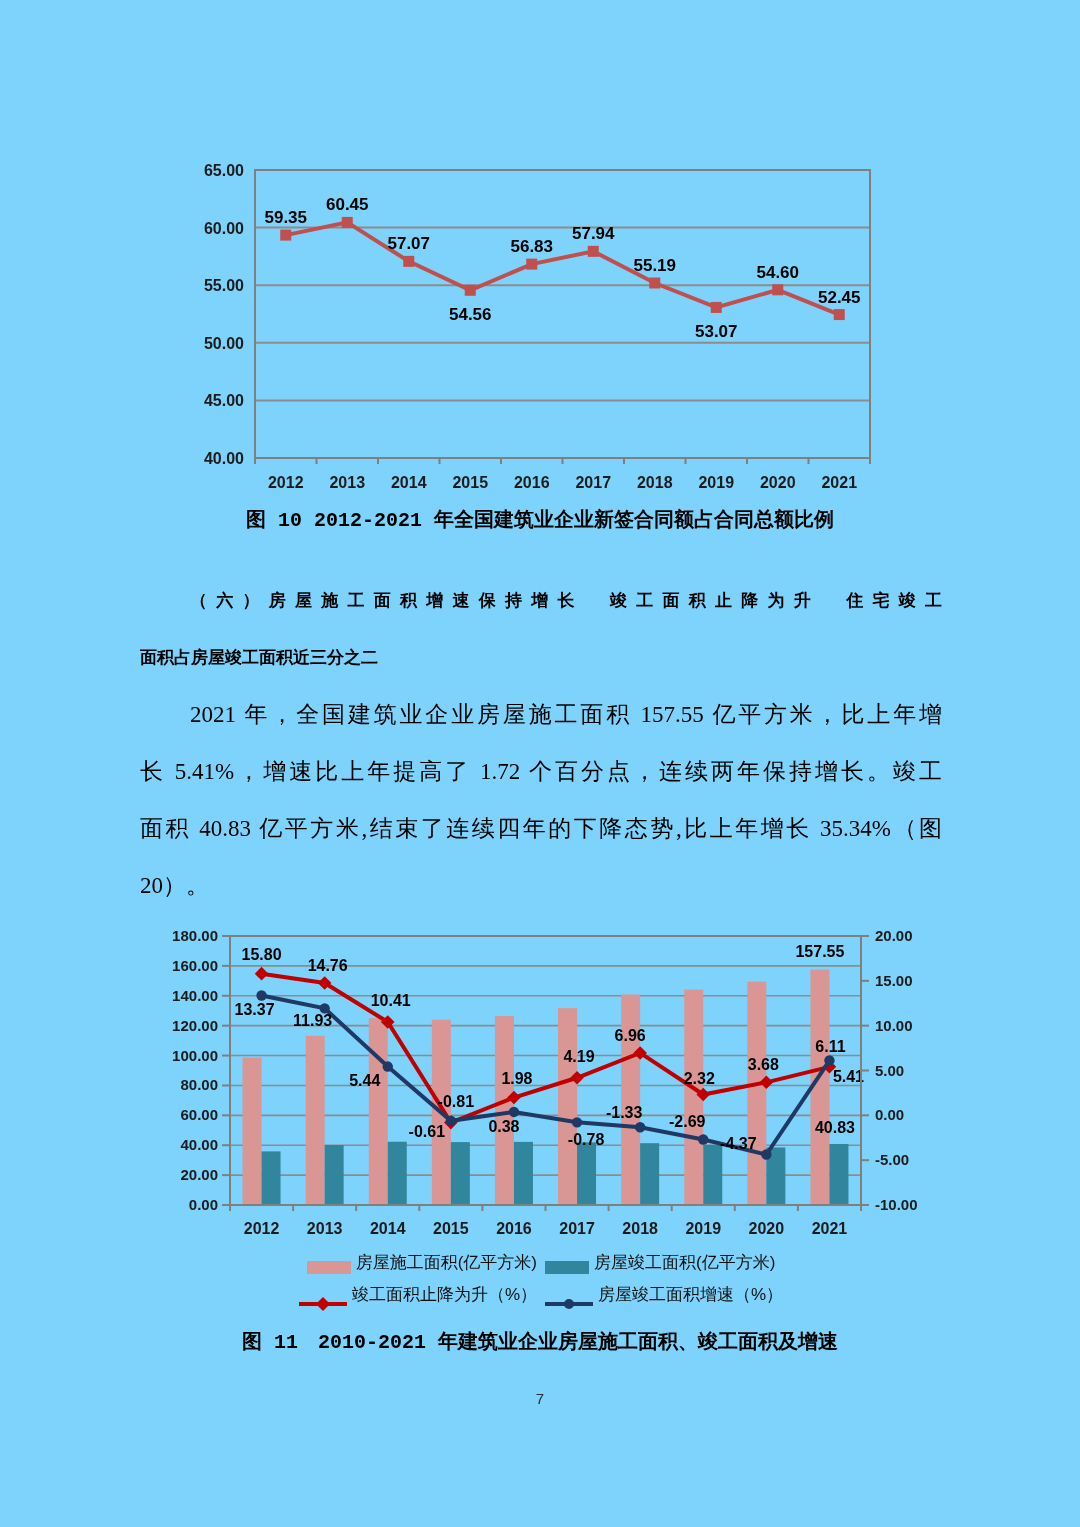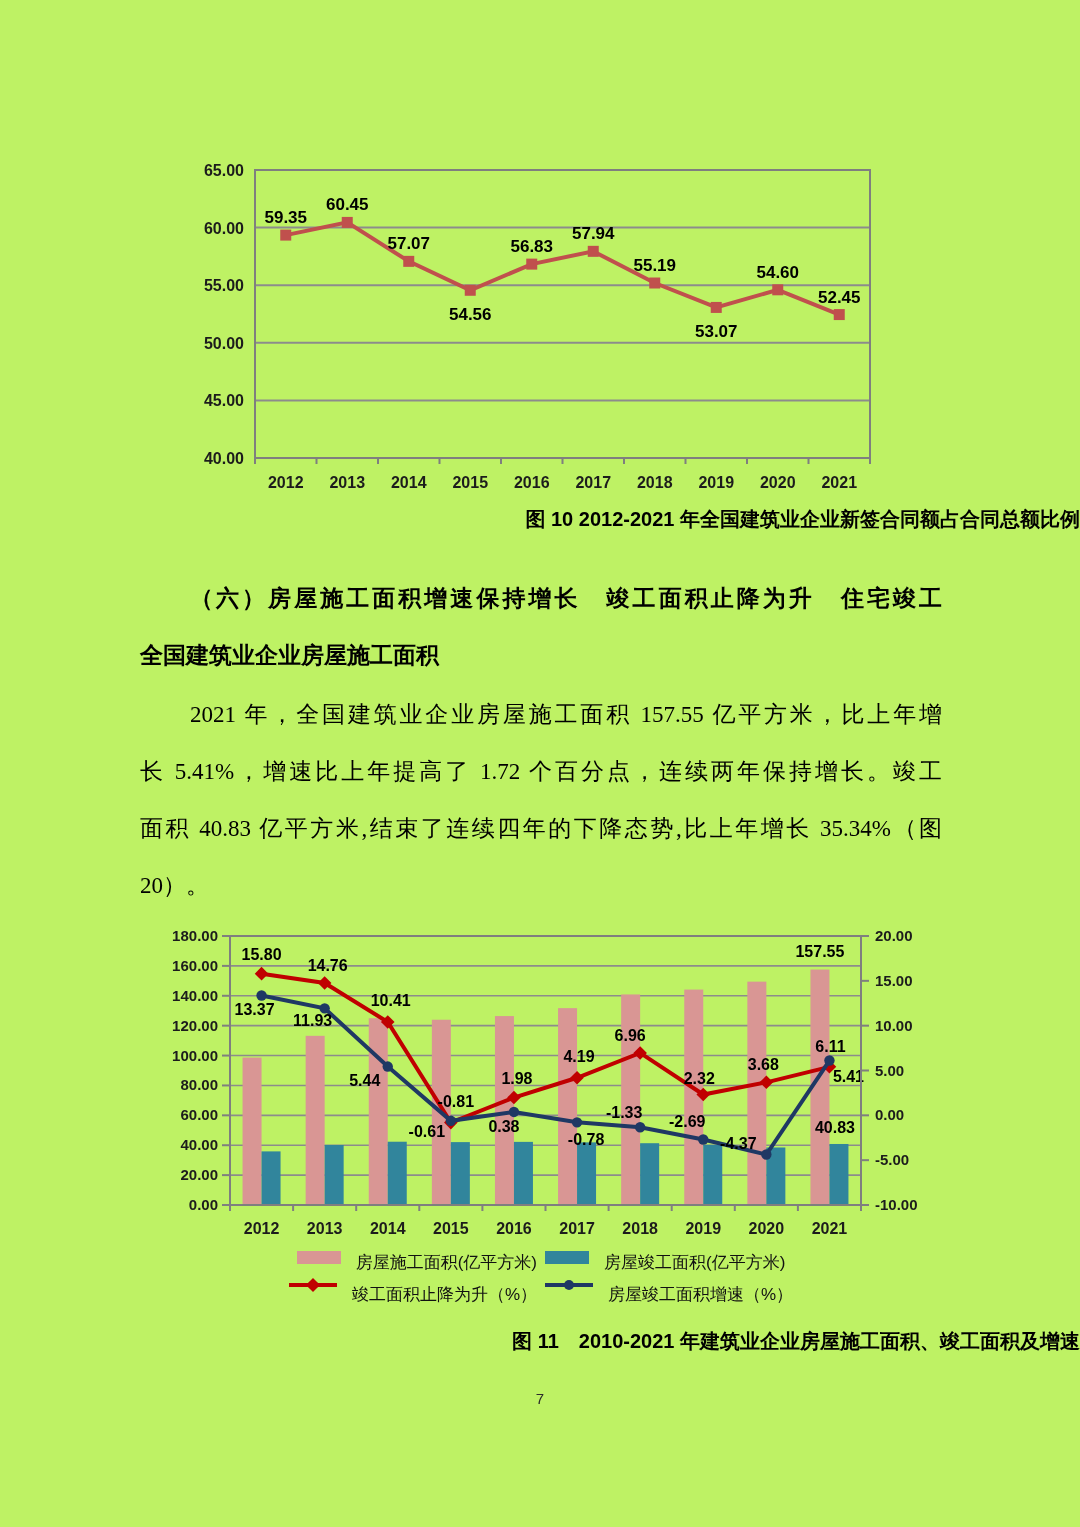--- a/index.html
+++ b/index.html
@@ -1,43 +1,43 @@
 <!DOCTYPE html>
 <html><head>
 <meta charset="utf-8">
 <style>
   html,body{margin:0;padding:0;background:#ffffff;}
-  .page{position:relative;width:1080px;height:1527px;background:#bef264;overflow:hidden;
+  .page{position:relative;width:1080px;height:1527px;background:#7dd3fc;overflow:hidden;
         font-family:"Liberation Sans",sans-serif;color:#000;}
   .abs{position:absolute;}
   #fig10-block{left:150px;top:148px;}
   #fig11-block{left:128px;top:918px;}
-  .caption{left:0;width:1080px;text-align:right;font-weight:700;font-size:20px;
-           font-family:Liberation Sans, sans-serif;}
+  .caption{left:0;width:1080px;text-align:center;font-weight:700;font-size:20px;
+           font-family:Liberation Mono, monospace;}
   #cap10{top:506px;}
   #cap11{top:1328px;}
-  .heading{top:572px;left:140px;width:802px;font-weight:700;font-size:23px;line-height:57px;
-           font-family:Liberation Mono, monospace;}
+  .heading{top:572px;left:140px;width:802px;font-weight:700;font-size:17px;line-height:57px;
+           font-family:Liberation Serif, serif;}
   .h-just{text-align:justify;text-align-last:justify;text-indent:50px;}
   .para{top:686px;left:140px;width:802px;font-family:"Liberation Serif",serif;
         font-size:23px;line-height:57px;}
   .p-just{text-align:justify;text-align-last:justify;}
   .p-indent{text-indent:50px;}
   .pageno{top:1390px;left:0;width:1080px;text-align:center;font-size:15px;color:#2b2b2b;}
 
   svg text{font-family:"Liberation Sans",sans-serif;}
   .t16{font-size:16px;font-weight:600;fill:#1c1c1c;}
   .t15{font-size:15px;font-weight:600;fill:#1c1c1c;}
   .dl17{font-size:17px;font-weight:700;fill:#000;}
   .dl16{font-size:16px;font-weight:700;fill:#000;}
 
   #fig11-legend{top:1251px;left:140px;width:802px;display:flex;flex-direction:column;
                 align-items:center;gap:9px;font-size:17px;color:#111;}
   .leg-row{display:flex;align-items:center;gap:8px;}
-  .leg-item{display:flex;align-items:flex-start;gap:15px;}
+  .leg-item{display:flex;align-items:flex-end;gap:5px;}
   .swatch{width:44px;height:13px;display:inline-block;}
   .legline{width:48px;height:4px;position:relative;display:inline-block;}
   .legline .mk{position:absolute;left:50%;top:50%;width:10px;height:10px;
                transform:translate(-50%,-50%);}
   .legline .mk.diamond{transform:translate(-50%,-50%) rotate(45deg);}
   .legline .mk.circle{border-radius:50%;}
 </style>
 </head>
 <body>
 
@@ -102,21 +102,21 @@
           <text x="627.75" y="129.808" text-anchor="middle" class="dl17">54.60</text>
           <text x="689.25" y="154.57599999999996" text-anchor="middle" class="dl17">52.45</text>
         </g>
       </svg>
   </div>
 
   <div class="abs caption" id="cap10">图 10 2012-2021 年全国建筑业企业新签合同额占合同总额比例</div>
 
   <div class="abs heading">
     <div class="h-just">（六）房屋施工面积增速保持增长　竣工面积止降为升　住宅竣工</div>
-    <div>全国建筑业企业房屋施工面积</div>
+    <div>面积占房屋竣工面积近三分之二</div>
   </div>
 
   <div class="abs para">
     <div class="p-just p-indent">2021 年，全国建筑业企业房屋施工面积 157.55 亿平方米，比上年增</div>
     <div class="p-just">长 5.41%，增速比上年提高了 1.72 个百分点，连续两年保持增长。竣工</div>
     <div class="p-just">面积 40.83 亿平方米,结束了连续四年的下降态势,比上年增长 35.34%（图</div>
     <div>20）。</div>
   </div>
 
   <div class="abs" id="fig11-block">

